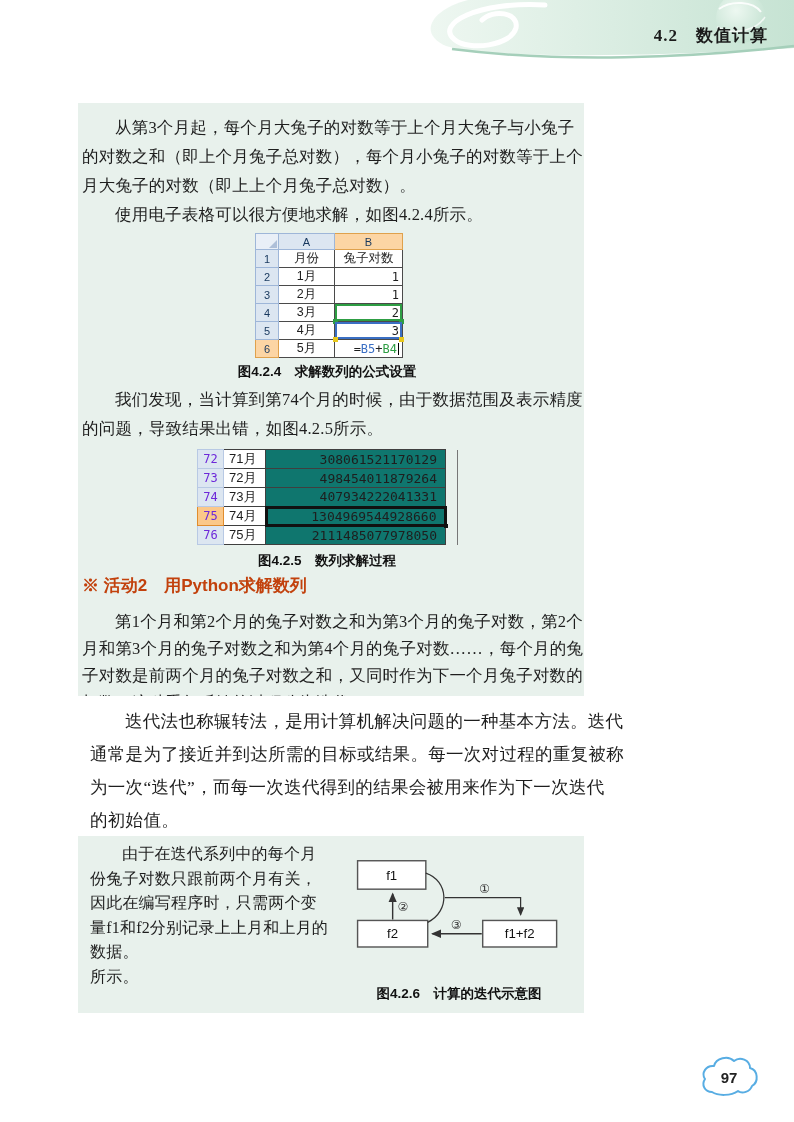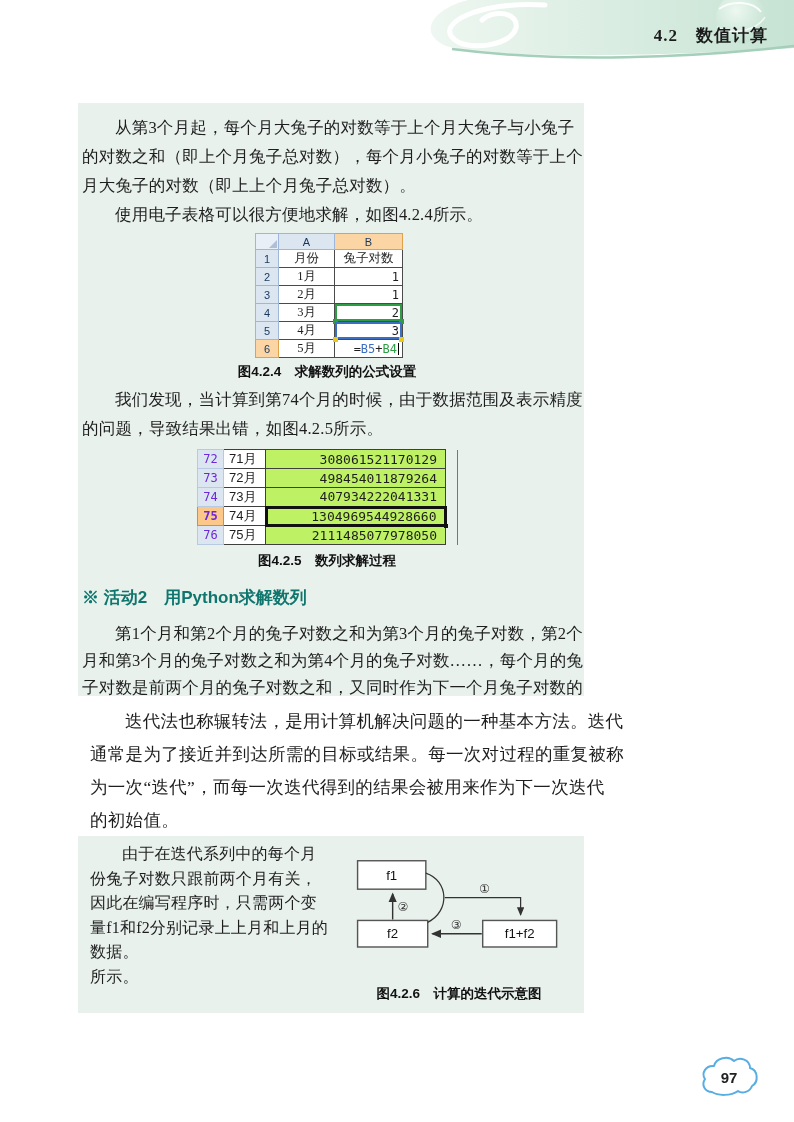--- a/index.html
+++ b/index.html
@@ -37,58 +37,58 @@
   .xl .hdr {
     background:#dce6f1; border:1px solid #9eb6d8; color:#17375d;
     text-align:center; font-size:11px; height:15px;
   }
   .xl .hdr-sel { background:#fcd5a4; border:1px solid #dfa14c; }
   .xl .corner { background:#e9eff7; border:1px solid #9eb6d8; position:relative; }
   .xl .corner:after {
     content:""; position:absolute; right:1px; bottom:1px;
     border-left:8px solid transparent; border-bottom:8px solid #aebfd8;
   }
-  .xl .data { border:1px solid #4a4a4a; background:#fff;font-family:Liberation Serif, serif; }
+  .xl .data { border:1px solid #4a4a4a; background:#fff; }
   .xl .cn { text-align:center; font-size:12.5px; }
   .xl .num { text-align:right; font-family:"DejaVu Sans Mono", monospace; font-size:12px; }
   .c-row { width:23px; } .c-a { width:56px; } .c-b { width:68px; }
 
   .selcell { position:relative; }
   .sel-green { box-shadow:inset 0 0 0 2px #2e9e44; }
   .sel-blue  { box-shadow:inset 0 0 0 2px #3a6fc4; }
   .handle { position:absolute; width:5px; height:5px; display:block; }
   .h-green { background:#2e9e44; } .h-blue { background:#3a6fc4; } .h-yellow { background:#e8c81c; }
   .h-bl { left:-2px; bottom:-3px; } .h-br { right:-2px; bottom:-3px; }
   .h-tl { left:-2px; top:-3px; }   .h-tr { right:-2px; top:-3px; }
   .ref-b5 { color:#3a6fc4; } .ref-b4 { color:#2e9e44; }
   .caret { display:inline-block; width:1px; height:12px; background:#000; vertical-align:-2px; margin-left:1px; }
 
   
   .xl2-wrap { margin:6px 0 0 115px; }
   table.xl2 { border-collapse:collapse; }
   table.xl2 td { height:17px; font-size:12px; padding:0 3px; font-family:"Liberation Sans", sans-serif; }
   .xl2 .rn { width:26px; background:#dce6f1; border:1px solid #b8c9e4; color:#6d28d9; text-align:center;
              font-family:"DejaVu Sans Mono", monospace; }
-  .xl2 .rn-sel { background:#fbc889; border:1px solid #e08c2d;font-weight:bold; }
+  .xl2 .rn-sel { background:#fbc889; border:1px solid #e08c2d; }
   .xl2 .mon { width:42px; border:1px solid #3f3f3f; background:#fff; font-size:13px; padding-left:5px; }
-  .xl2 .val { width:180px; border:1px solid #3f3f3f; background:#bef264; text-align:right;
+  .xl2 .val { width:180px; border:1px solid #3f3f3f; background:#0f766e; text-align:right;
               font-family:"DejaVu Sans Mono", monospace; font-size:13px; padding-right:8px; }
   .xl2 .val-sel { box-shadow:inset 0 0 0 1px #111; border:2px solid #111; position:relative;margin-top:21px; }
   .xl2 .val-sel .h-sq { position:absolute; right:-3px; bottom:-3px; width:4px; height:4px; background:#111; }
   .xl2 .tail { width:12px; border-right:1px solid #777; background:transparent; }
 
   .figcap {
     font-family:"Liberation Sans", sans-serif; font-weight:bold;
     font-size:13.5px; color:#111; text-align:center;
   }
   .cap1 { margin-top:5px; } .cap2 { margin-top:7px; }
 
   .act-heading {
-    margin-top:16px; font-family:"Liberation Sans", sans-serif;
-    font-weight:bold; font-size:17px; color:#0f766e;
+    margin-top:4px; font-family:"Liberation Sans", sans-serif;
+    font-weight:bold; font-size:17px; color:#c2410c;
   }
   .p3 { margin-top:4px; } .p4 { margin-top:11px; line-height:27px; }
 
   
   .midpara {
     position:absolute; top:705px; left:78px; width:545px; padding-left:12px;
     font-size:17.5px; line-height:33px; letter-spacing:0.3px;
   }
   .midpara .line { white-space:nowrap; }
 

